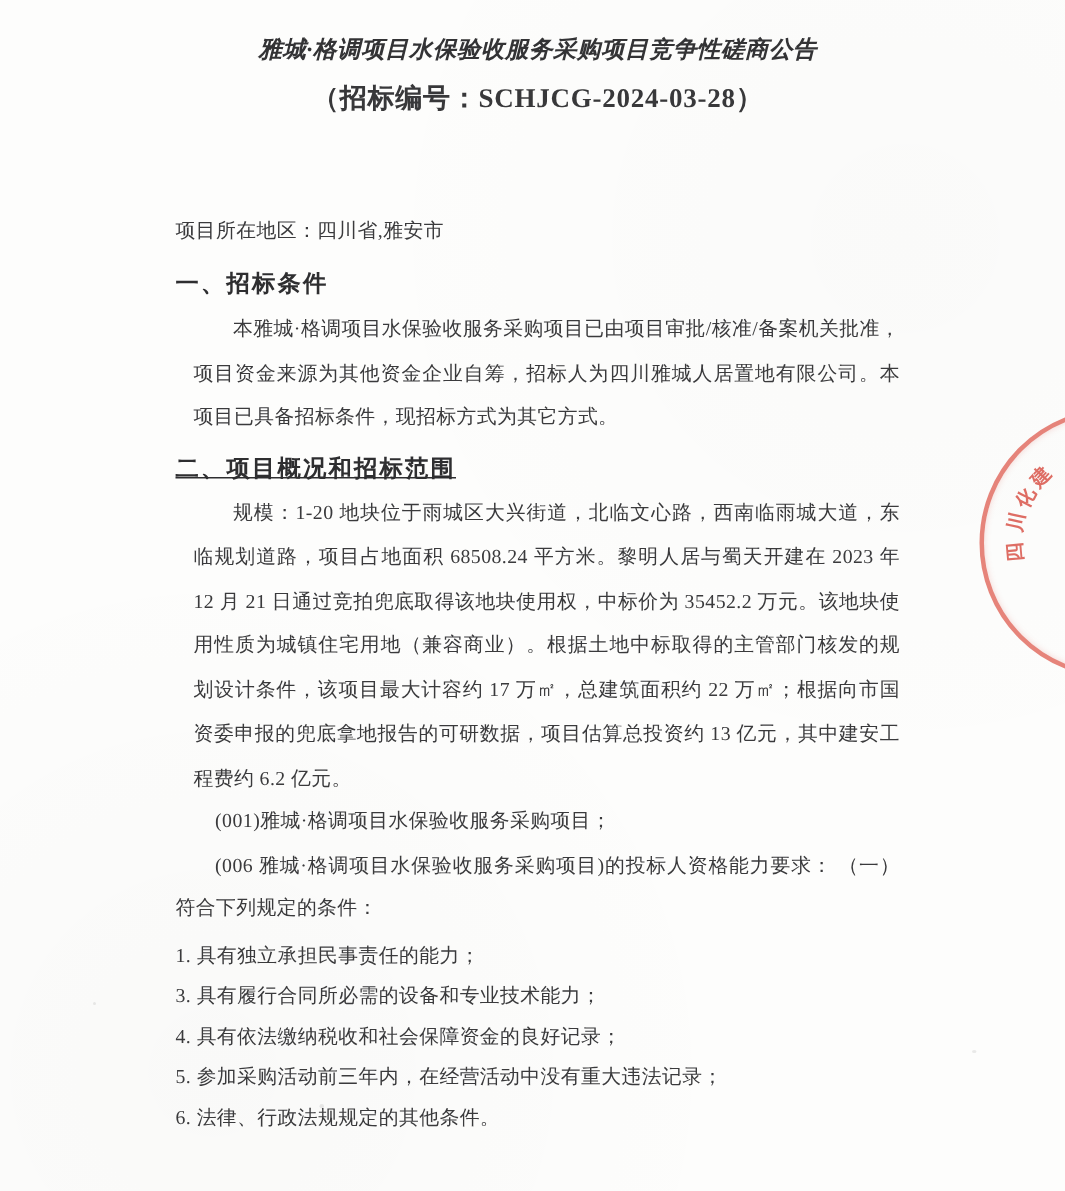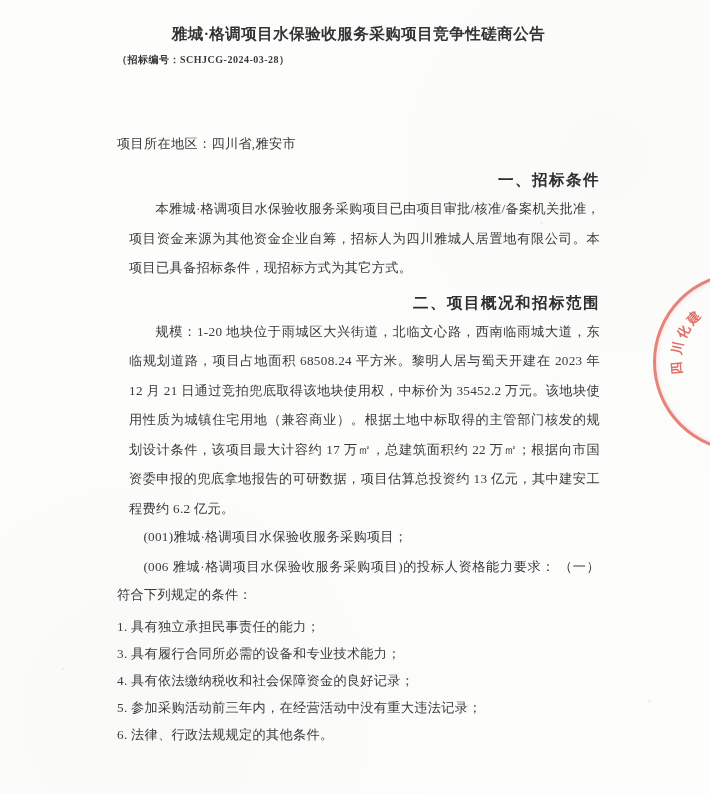--- a/index.html
+++ b/index.html
@@ -31,44 +31,44 @@
     width: 483px;
   }
   .doc-title {
     margin-top: 24px;
     text-align: center;
     font-size: 15.5px;
     font-weight: bold;
     color: #333335;
     letter-spacing: 0.5px;
     line-height: 20px;
+    font-style: italic;
   }
   .doc-subtitle {
     margin-top: 9px;
-    text-align: left;
-    font-size: 10px;
+    text-align: center;
+    font-size: 18px;
     font-weight: bold;
     color: #38383a;
     letter-spacing: 0.5px;
   }
   .location-line {
     margin-top: 68px;
     font-size: 13.2px;
     letter-spacing: 0.3px;
   }
   .sec-heading {
     font-size: 15.5px;
     font-weight: bold;
     color: #2e2e30;
     letter-spacing: 1.5px;
     line-height: 20px;
-    text-align: right;
   }
   .h1 { margin-top: 17px; }
-  .h2 { margin-top: 10px; }
+  .h2 { margin-top: 10px; text-decoration: underline; }
   .h3 { margin-top: 10px; }
   .para {
     margin: 4px 0 0 12px;
     font-size: 13.2px;
     line-height: 29.5px;
     text-align: justify;
     text-indent: 2em;
     letter-spacing: 0.3px;
   }
   .para-single {

